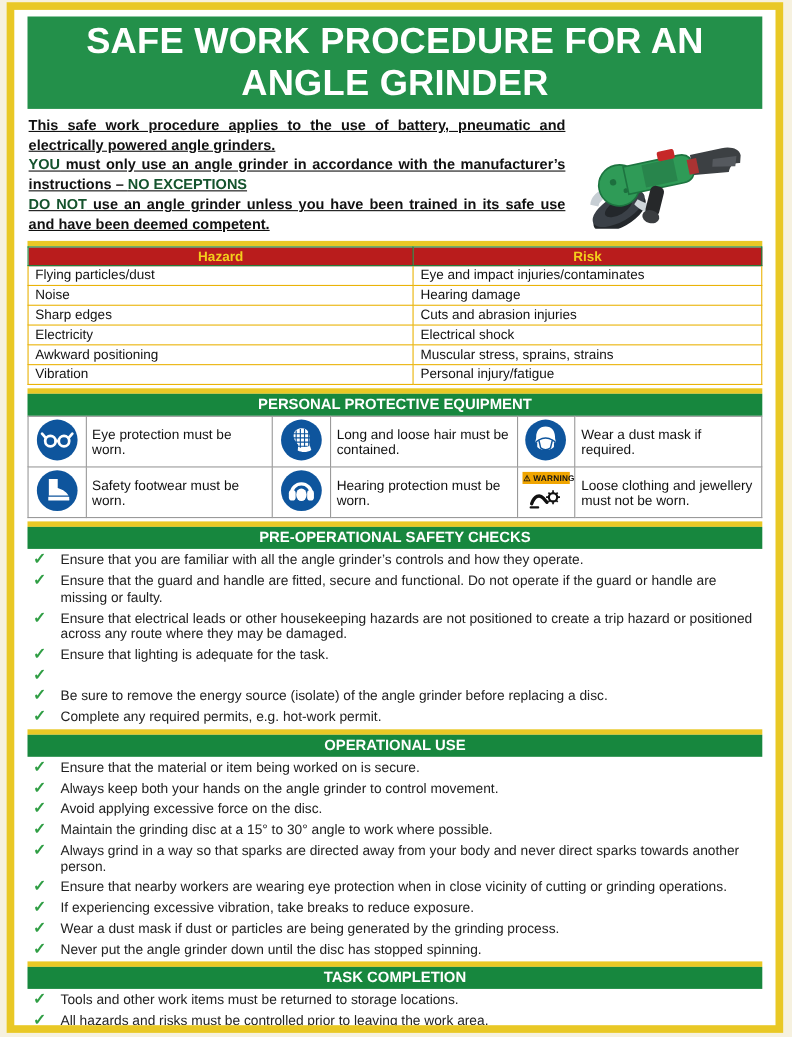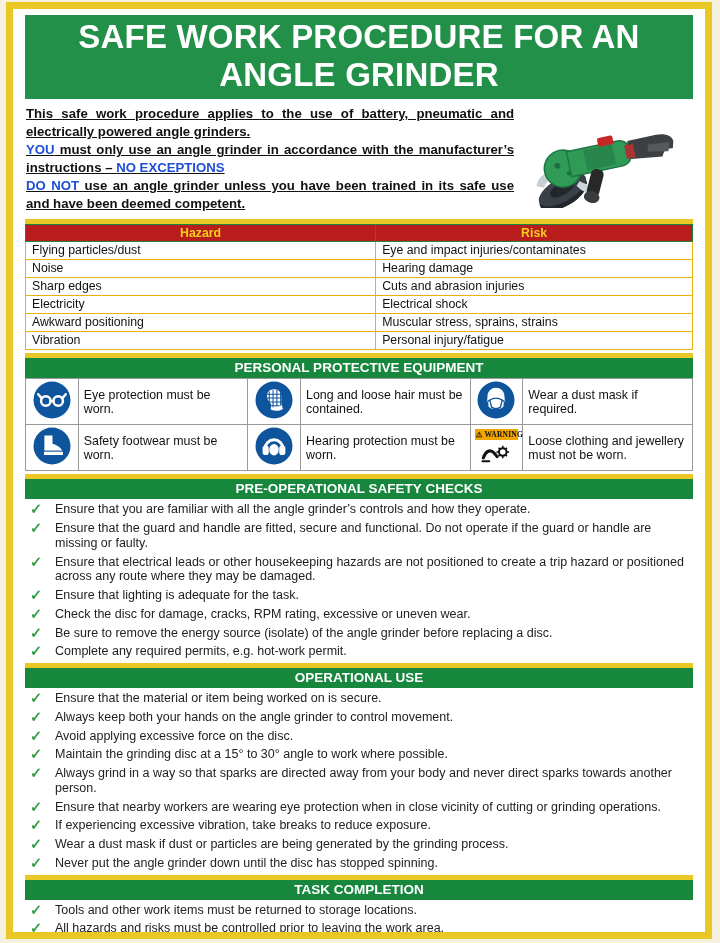--- a/index.html
+++ b/index.html
@@ -12,21 +12,21 @@
     border:7px solid #e9c825;background:#fff;box-sizing:border-box;
     padding:6px 12px 6px 12px;overflow:hidden;
   }
   .title-banner{
     background:#23904a;color:#fff;text-align:center;font-weight:bold;
     font-size:33px;padding:3px 0 5px;letter-spacing:.2px;
   }
   .intro{display:flex;gap:10px;padding:6px 1px 3px;}
   .intro-text{flex:1;font-weight:bold;font-size:13.2px;line-height:1.33;text-align:justify;color:#111;text-decoration:underline;}
   .intro-text p{margin:0 0 1px;}
-  .red{color:#1d4ed8;}
+  .red{color:#14532d;}
   .grinder-wrap{flex:0 0 168px;display:flex;align-items:center;justify-content:center;}
   .sep{height:5px;background:#e9c825;margin-top:3px;}
   .sec-hdr{
     background:#17873e;color:#fff;font-weight:bold;text-align:center;
     font-size:13.5px;padding:2px 0 3px;
   }
   table.hz{width:100%;border-collapse:collapse;font-size:12.3px;color:#111;table-layout:fixed;}
   table.hz th{
     background:#b91c1c;color:#f3cf1c;font-weight:bold;font-size:12.3px;
     padding:1px 22px;border:1px solid #17873e;
@@ -34,21 +34,21 @@
   table.hz td{border:1px solid #eab308;padding:1px 6px 2px;height:13px;}
   table.hz col.c1{width:52.5%;}
   table.ppe{width:100%;border-collapse:collapse;table-layout:fixed;font-size:12.4px;color:#111;}
   table.ppe td{border:1px solid #9a9a9a;padding:2px 5px;height:39px;vertical-align:middle;}
   table.ppe td.icon-cell{text-align:center;padding:2px 2px;}
   table.ppe col.ic{width:7.9%;}
   table.ppe col.tc{width:25.4%;}
   .u{}
   .warn-banner{
     background:#f0a500;color:#111;font-weight:bold;font-size:7.5px;
-    padding:1px 1px;margin:0 2px 1px;white-space:nowrap;letter-spacing:.2px;font-family:Liberation Serif, serif;
+    padding:1px 1px;margin:0 2px 1px;white-space:nowrap;letter-spacing:.2px;
   }
   ul.checklist{list-style:none;margin:3px 0 2px;padding:0 2px 0 5px;}
   ul.checklist li{display:flex;margin:2px 0 4px;font-size:12.5px;line-height:1.18;color:#222;}
   .check{
     color:#2f9e44;font-weight:bold;font-size:14.5px;flex:0 0 25px;width:25px;
     line-height:1;padding-top:0;
   }
 </style>
 </head>
 <body>
@@ -215,21 +215,20 @@
       <li>
         <span class="check">✓</span>
         <span>Ensure that electrical leads or other housekeeping hazards are not positioned to create a trip hazard or positioned across any route where they may be damaged.</span>
       </li>
       <li>
         <span class="check">✓</span>
         <span>Ensure that lighting is adequate for the task.</span>
       </li>
       <li>
         <span class="check">✓</span>
-        <span>Check the disc for damage, cracks, RPM rating, excessive or uneven wear.</span>
       </li>
       <li>
         <span class="check">✓</span>
         <span>Be sure to remove the energy source (isolate) of the angle grinder before replacing a disc.</span>
       </li>
       <li>
         <span class="check">✓</span>
         <span>Complete any required permits, e.g. hot-work permit.</span>
       </li>
     </ul>

